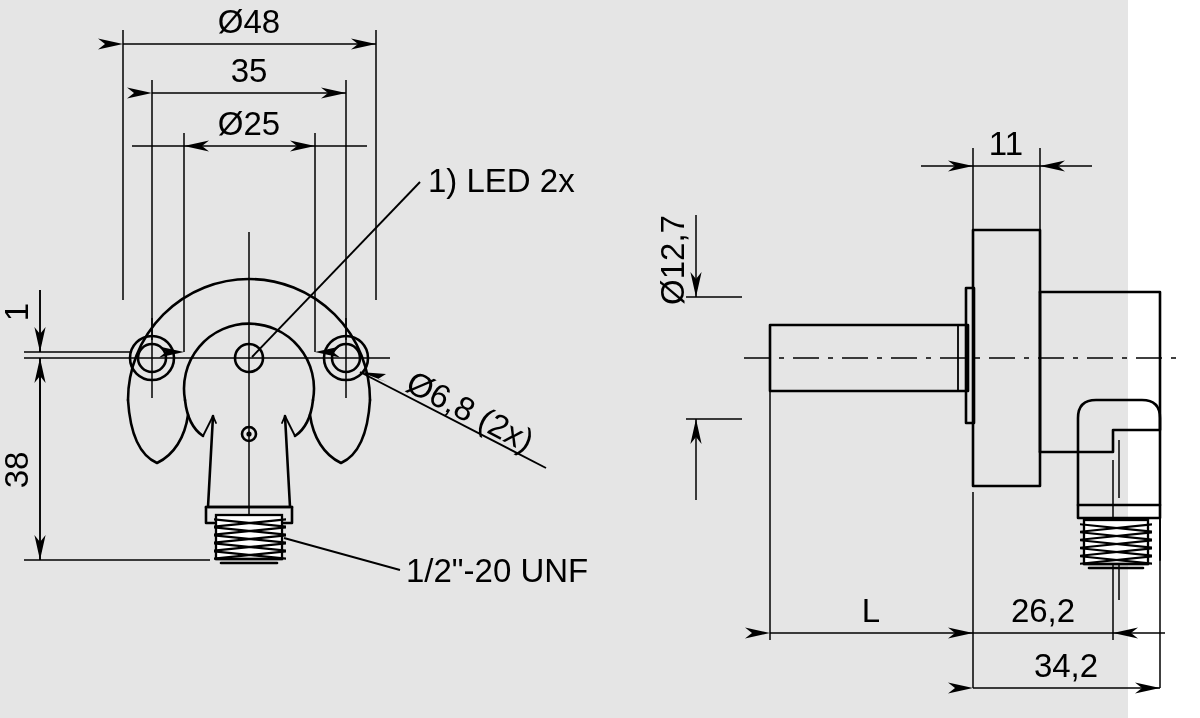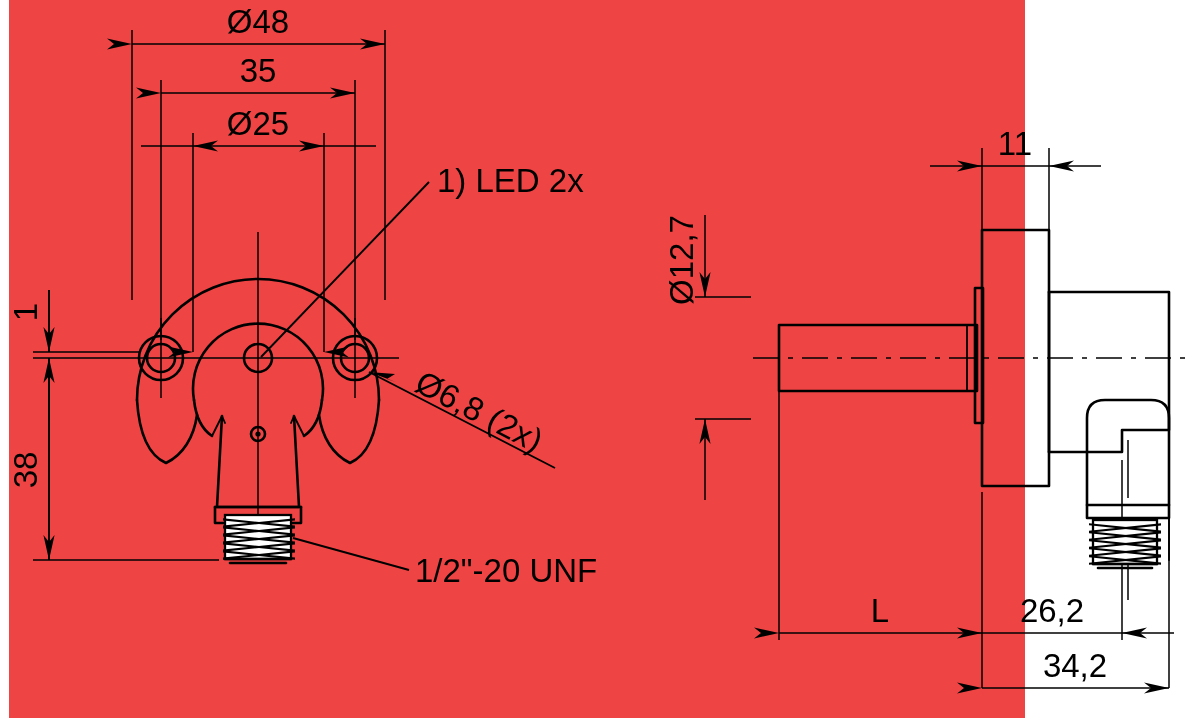--- a/index.html
+++ b/index.html
@@ -8,24 +8,23 @@
     background: #ffffff;
   }
   body {
     width: 1200px;
     height: 718px;
     font-family: "Liberation Sans", sans-serif;
     overflow: hidden;
   }
   #drawing-root {
     position: relative;
-    width: 1016px;
+    width: 1128px;
     height: 718px;
-    background: #ef4444;
-    margin-left: 9px;
+    background: #e5e5e5;
   }
   svg.cad {
     display: block;
     width: 1200px;
     height: 718px;
   }
   .outline {
     fill: none;
     stroke: #000000;
     stroke-width: 2.6;

